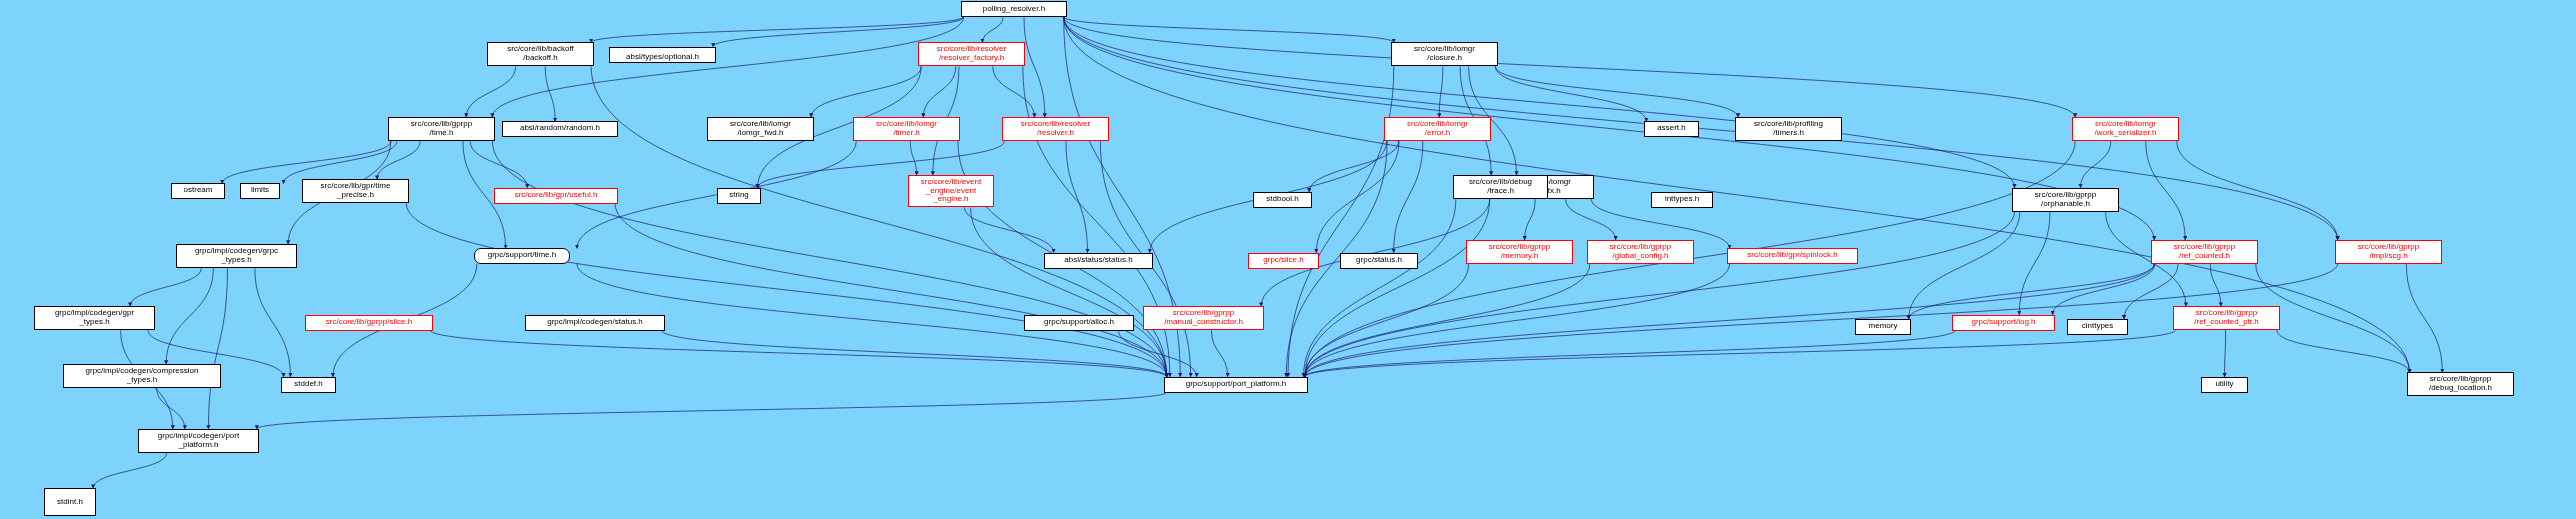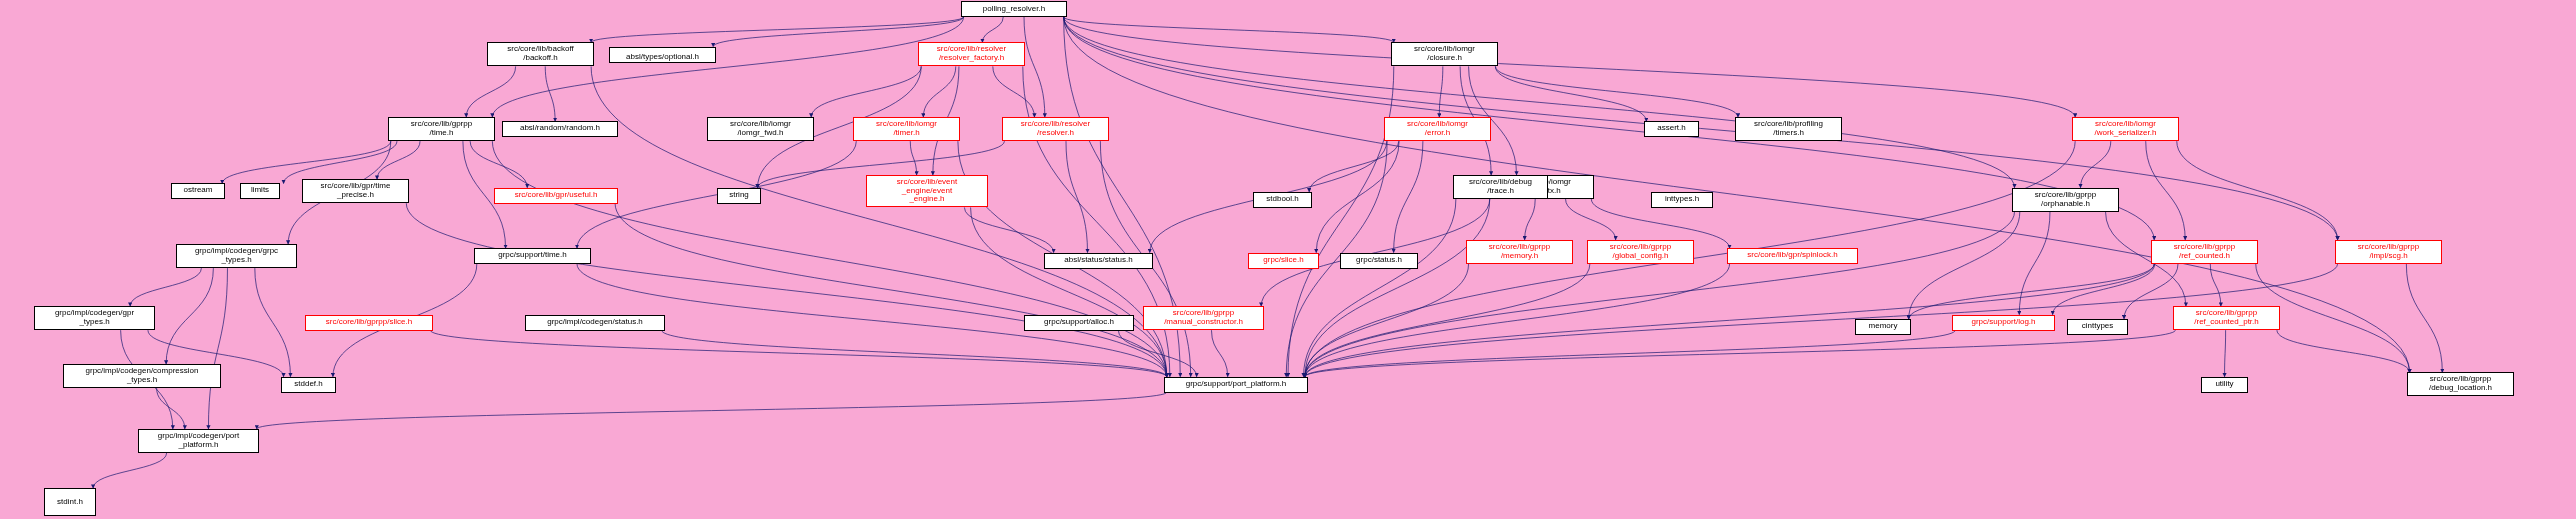--- a/index.html
+++ b/index.html
@@ -4,21 +4,21 @@
 <style>
   html, body {
     margin: 0;
     padding: 0;
     background: #ffffff;
   }
   #canvas {
     position: relative;
     width: 2576px;
     height: 520px;
-    background: #f9a8d4;
+    background: #7dd3fc;
     font-family: "Liberation Sans", sans-serif;
     overflow: hidden;
   }
   svg#edges {
     position: absolute;
     left: 0;
     top: 0;
     width: 2576px;
     height: 520px;
     pointer-events: none;
@@ -176,36 +176,36 @@
     <div class="node" style="left: 1735px; top: 117px; width: 107px; height: 24px;"><span class="lbl">src/core/lib/profiling
 /timers.h</span></div>
     <div class="node red" style="left: 2072px; top: 117px; width: 107px; height: 24px;"><span class="lbl">src/core/lib/iomgr
 /work_serializer.h</span></div>
     <div class="node" style="left: 171px; top: 183px; width: 54px; height: 15.5px;"><span class="lbl">ostream</span></div>
     <div class="node" style="left: 240px; top: 183px; width: 40px; height: 15.5px;"><span class="lbl">limits</span></div>
     <div class="node" style="left: 302px; top: 179px; width: 107px; height: 24px;"><span class="lbl">src/core/lib/gpr/time
 _precise.h</span></div>
     <div class="node red" style="left: 494px; top: 188px; width: 124px; height: 15.5px;"><span class="lbl">src/core/lib/gpr/useful.h</span></div>
     <div class="node" style="left: 717px; top: 188px; width: 44px; height: 15.5px;"><span class="lbl">string</span></div>
-    <div class="node red" style="left: 866px; top: 175px; width: 122px; height: 32px;"><span class="lbl">src/core/lib/event
+    <div class="node red" style="left: 908px; top: 175px; width: 86px; height: 32px;"><span class="lbl">src/core/lib/event
 _engine/event
 _engine.h</span></div>
     <div class="node" style="left: 1253px; top: 192px; width: 59px; height: 15.5px;"><span class="lbl">stdbool.h</span></div>
     <div class="node" style="left: 1487px; top: 175px; width: 107px; height: 24px;"><span class="lbl">src/core/lib/iomgr
 /exec_ctx.h</span></div>
     <div class="node" style="left: 1651px; top: 192px; width: 62px; height: 15.5px;"><span class="lbl">inttypes.h</span></div>
     <div class="node" style="left: 2012px; top: 188px; width: 107px; height: 24px;"><span class="lbl">src/core/lib/gprpp
 /orphanable.h</span></div>
     <div class="node red" style="left: 2151px; top: 240px; width: 107px; height: 24px;"><span class="lbl">src/core/lib/gprpp
 /ref_counted.h</span></div>
     <div class="node red" style="left: 2335px; top: 240px; width: 107px; height: 24px;"><span class="lbl">src/core/lib/gprpp
 /impl/scg.h</span></div>
     <div class="node" style="left: 176px; top: 244px; width: 121px; height: 24px;"><span class="lbl">grpc/impl/codegen/grpc
 _types.h</span></div>
-    <div class="node" style="left: 474px; top: 248px; width: 117px; height: 15.5px;"><span class="lbl">grpc/support/time.h</span></div>
+    <div class="node" style="left: 474px; top: 248px; width: 96px; height: 15.5px; border-radius: 7px;"><span class="lbl">grpc/support/time.h</span></div>
     <div class="node" style="left: 1044px; top: 253px; width: 109px; height: 15.5px;"><span class="lbl">absl/status/status.h</span></div>
     <div class="node red" style="left: 1248px; top: 253px; width: 71px; height: 15.5px;"><span class="lbl">grpc/slice.h</span></div>
     <div class="node" style="left: 1340px; top: 253px; width: 78px; height: 15.5px;"><span class="lbl">grpc/status.h</span></div>
     <div class="node red" style="left: 1466px; top: 240px; width: 107px; height: 24px;"><span class="lbl">src/core/lib/gprpp
 /memory.h</span></div>
     <div class="node red" style="left: 1587px; top: 240px; width: 107px; height: 24px;"><span class="lbl">src/core/lib/gprpp
 /global_config.h</span></div>
     <div class="node red" style="left: 1727px; top: 248px; width: 131px; height: 15.5px;"><span class="lbl">src/core/lib/gpr/spinlock.h</span></div>
     <div class="node" style="left: 1453px; top: 175px; width: 95px; height: 24px;"><span class="lbl">src/core/lib/debug
 /trace.h</span></div>

